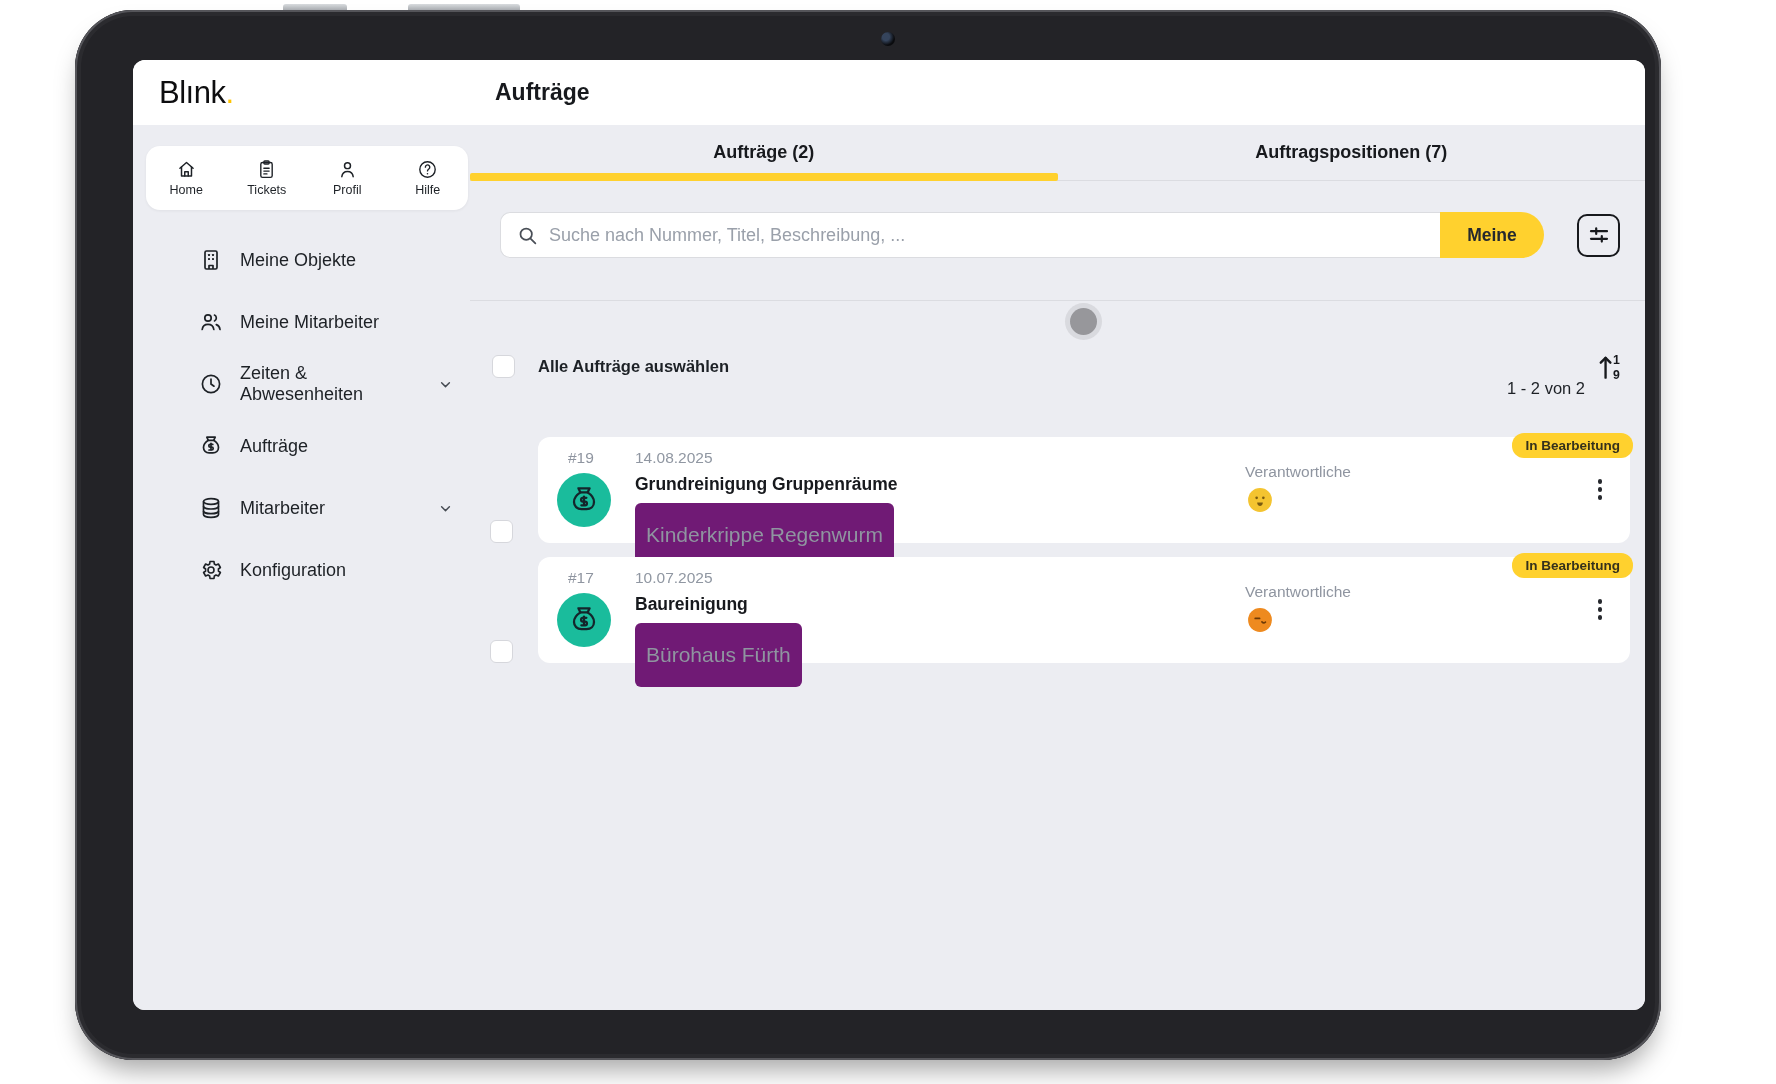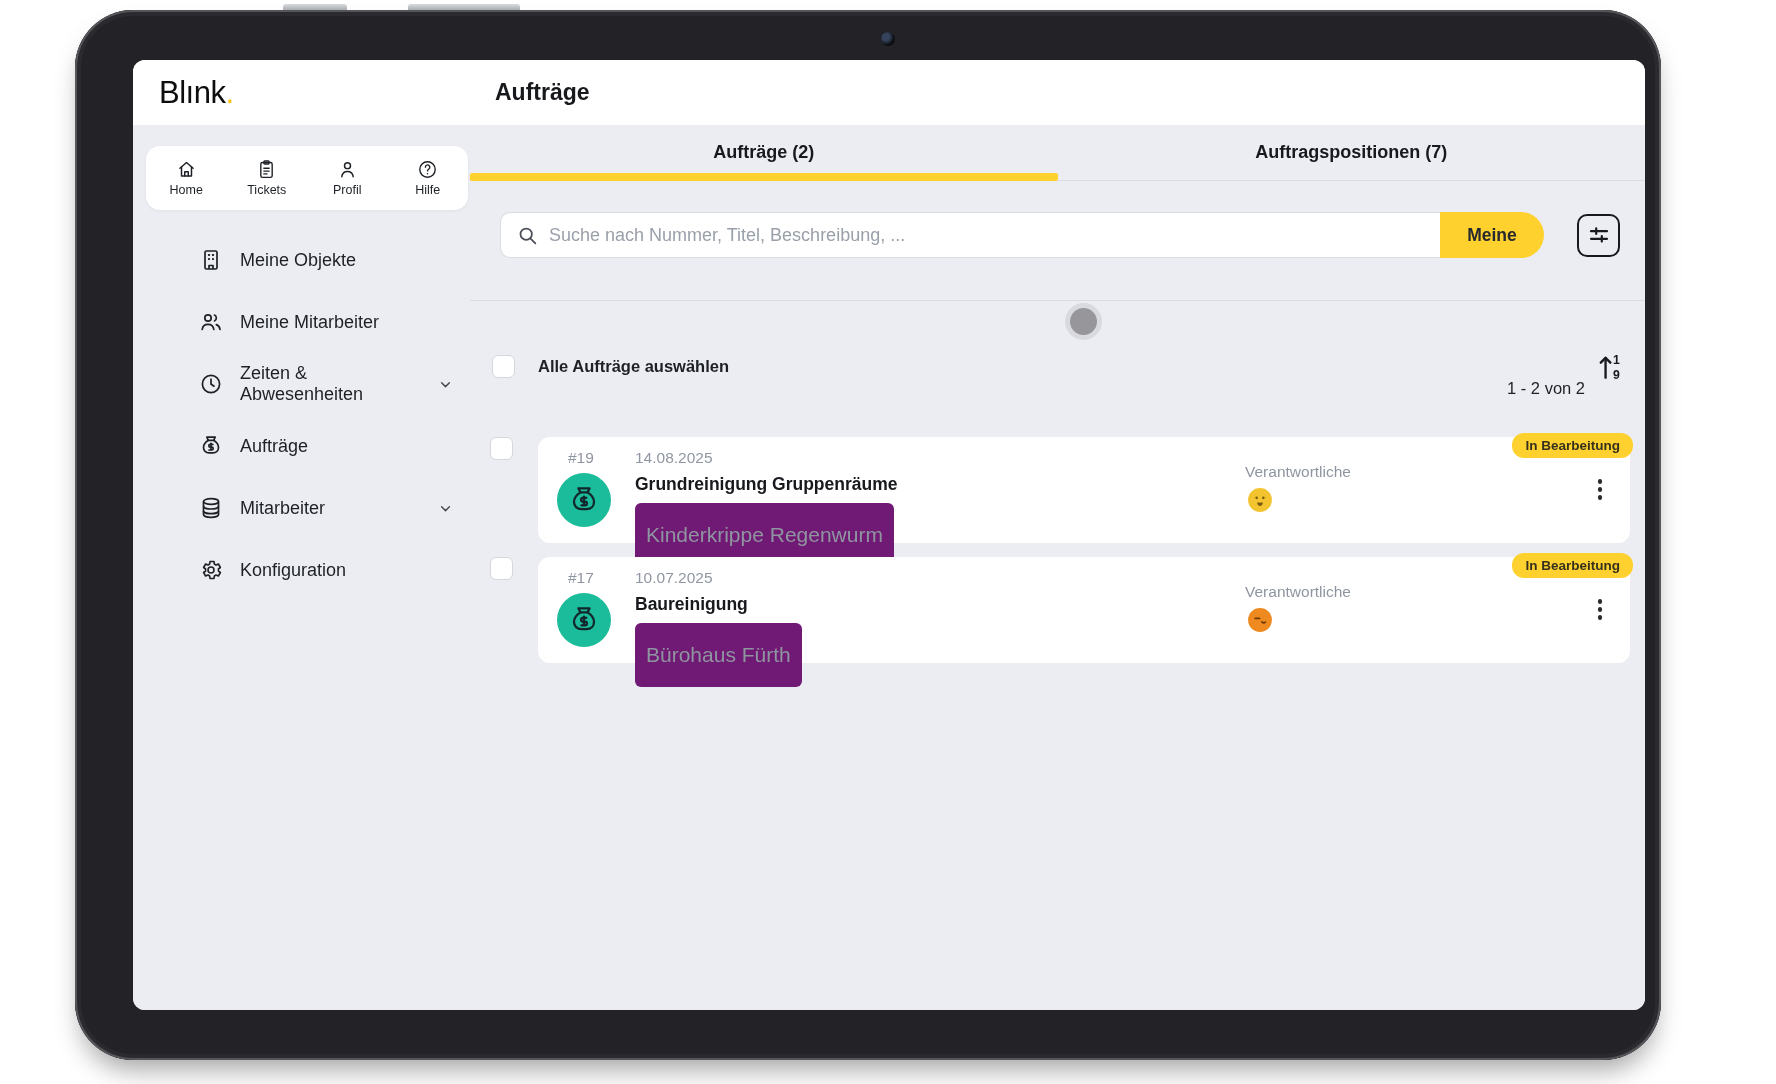--- a/index.html
+++ b/index.html
@@ -71,21 +71,21 @@
                background:#97979b; box-shadow:0 0 0 5px rgba(150,150,155,.22); }
 
   .list-controls { margin:34px 18px 0 22px; display:flex; align-items:center; }
   .checkbox { width:23px; height:23px; background:#fff; border:1.5px solid #D6D7DC;
               border-radius:6px; cursor:pointer; flex:0 0 23px; }
   .select-all-label { margin-left:23px; font-size:16.5px; font-weight:600; color:#1d2126; }
   .pagination { margin-left:auto; font-size:16.5px; font-weight:500; color:#1d2126;margin-top:44px; }
   .sort-btn { margin-left:12px; width:30px; height:28px; cursor:pointer; background:none; border:none; }
 
   .rows { margin-top:39px; }
-  .row { display:flex; align-items:flex-start; margin:0 15px 14px 20px; }
+  .row { display:flex; align-items:flex-end; margin:0 15px 14px 20px; }
   .row .checkbox { margin-right:25px; }
   .card { flex:1; position:relative; height:106px; background:#fff; border-radius:12px; cursor:pointer; }
   .card-num  { position:absolute; left:30px;  top:12px; font-size:15.5px; font-weight:500; color:#8F95A0; }
   .card-avatar { position:absolute; left:19px; top:36px; width:54px; height:54px; border-radius:50%;
                  background:#1ABC9C; display:flex; align-items:center; justify-content:center; }
   .card-avatar svg { width:32px; height:32px; color:#14262b; }
   .card-date { position:absolute; left:97px; top:12px; font-size:15.5px; color:#9097A2; }
   .card-title{ position:absolute; left:97px; top:37px; font-size:17.5px; font-weight:700; color:#17191d; }
   .card-tag  { position:absolute; left:97px; top:66px; background:#701a75; border-radius:6px;
                padding:20px 11px; font-size:21px; color:#8F95A0; }

